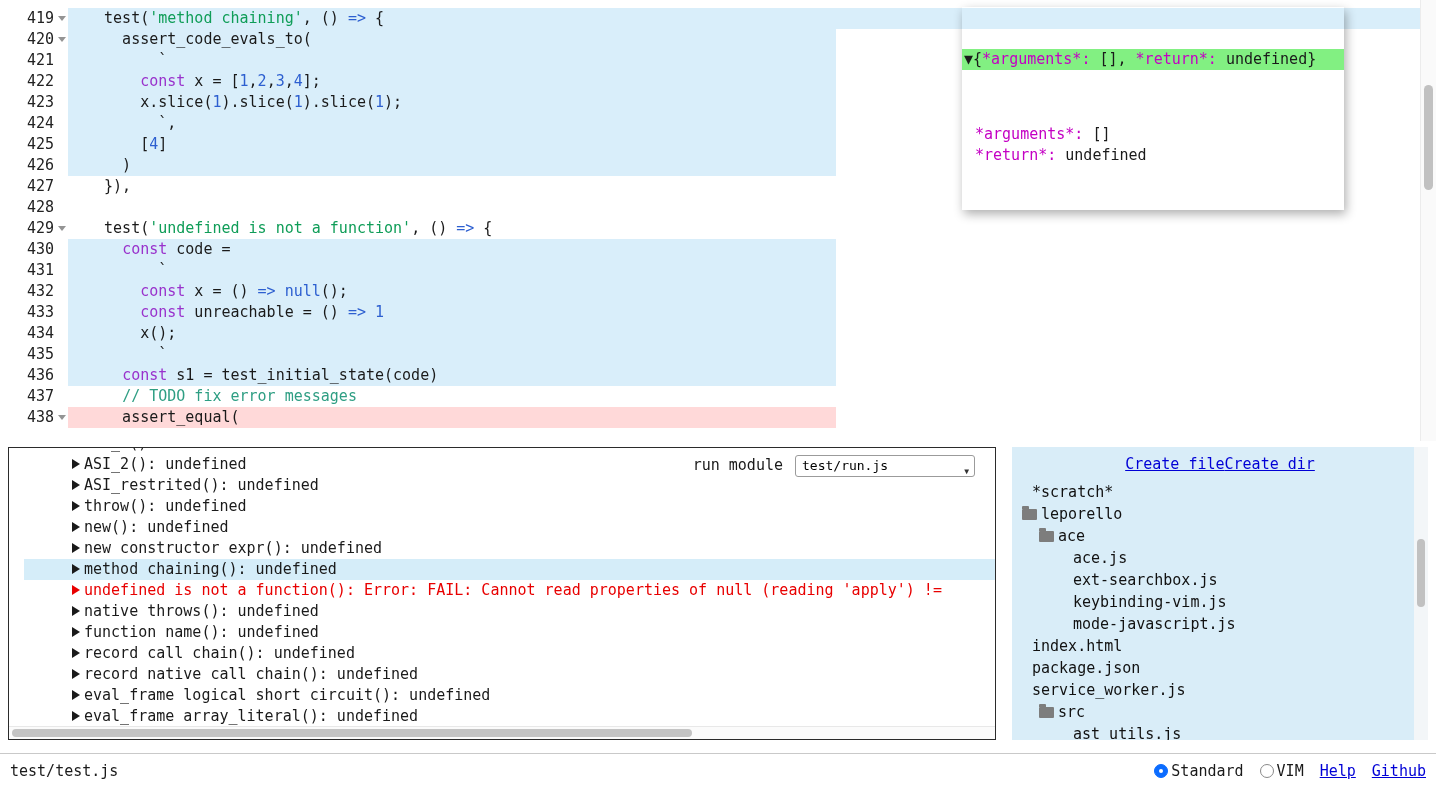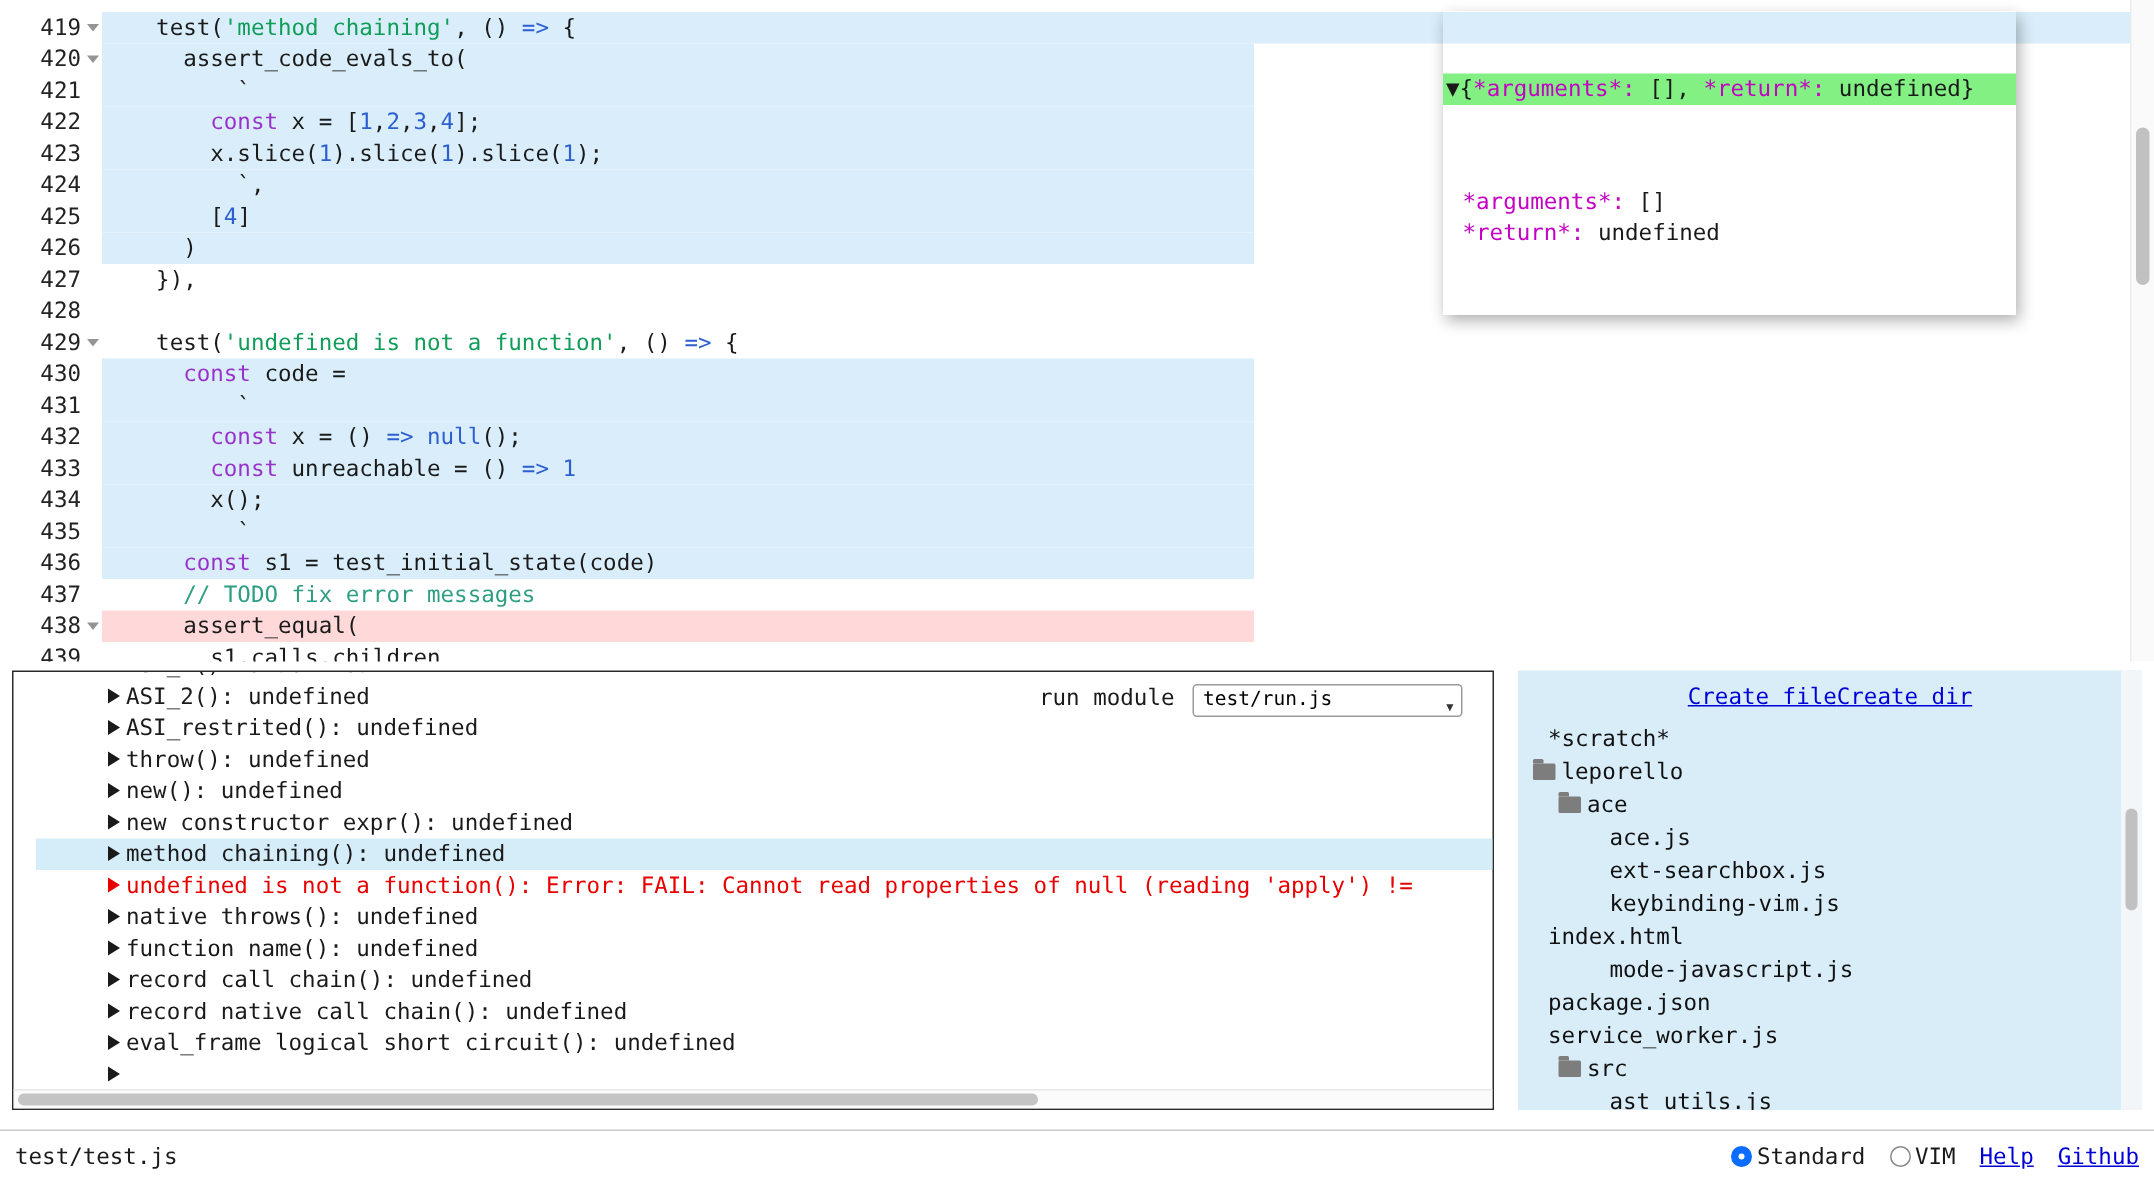--- a/index.html
+++ b/index.html
@@ -98,21 +98,20 @@
         <div class="ed-line"><div class="gutter"><span>429</span><span class="fold"></span></div><div class="code"><span class="tok-p">  test(</span><span class="tok-s">'undefined is not a function'</span><span class="tok-p">, () </span><span class="tok-b">=&gt;</span><span class="tok-p"> {</span></div></div>
         <div class="ed-line"><div class="gutter"><span>430</span></div><div class="code"><span class="hl hl-blue"></span><span class="tok-p">    </span><span class="tok-k">const</span><span class="tok-p"> code =</span></div></div>
         <div class="ed-line"><div class="gutter"><span>431</span></div><div class="code"><span class="hl hl-blue"></span><span class="tok-p">        `</span></div></div>
         <div class="ed-line"><div class="gutter"><span>432</span></div><div class="code"><span class="hl hl-blue"></span><span class="tok-p">      </span><span class="tok-k">const</span><span class="tok-p"> x = () </span><span class="tok-b">=&gt;</span><span class="tok-p"> </span><span class="tok-b">null</span><span class="tok-p">();</span></div></div>
         <div class="ed-line"><div class="gutter"><span>433</span></div><div class="code"><span class="hl hl-blue"></span><span class="tok-p">      </span><span class="tok-k">const</span><span class="tok-p"> unreachable = () </span><span class="tok-b">=&gt;</span><span class="tok-p"> </span><span class="tok-b">1</span></div></div>
         <div class="ed-line"><div class="gutter"><span>434</span></div><div class="code"><span class="hl hl-blue"></span><span class="tok-p">      x();</span></div></div>
         <div class="ed-line"><div class="gutter"><span>435</span></div><div class="code"><span class="hl hl-blue"></span><span class="tok-p">        `</span></div></div>
         <div class="ed-line"><div class="gutter"><span>436</span></div><div class="code"><span class="hl hl-blue"></span><span class="tok-p">    </span><span class="tok-k">const</span><span class="tok-p"> s1 = test_initial_state(code)</span></div></div>
         <div class="ed-line"><div class="gutter"><span>437</span></div><div class="code"><span class="tok-p">    </span><span class="tok-c">// TODO fix error messages</span></div></div>
         <div class="ed-line"><div class="gutter"><span>438</span><span class="fold"></span></div><div class="code"><span class="hl hl-pink"></span><span class="tok-p">    assert_equal(</span></div></div>
-        <div class="ed-line"><div class="gutter"><span>439</span></div><div class="code"><span class="tok-p">      s1.calls.children</span></div></div>
       </div>
     <div class="tooltip">
       <div class="tt-header"><span class="tok-p">▼{</span><span class="tok-m">*arguments*:</span><span class="tok-p"> [], </span><span class="tok-m">*return*:</span><span class="tok-p"> undefined</span><span class="tok-p">}</span></div>
       <div class="tt-body"><div class="tt-row"><span class="tok-m">*arguments*:</span><span class="tok-p"> []</span></div><div class="tt-row"><span class="tok-m">*return*:</span><span class="tok-p"> undefined</span></div></div>
     </div>
     <div class="ed-scrollbar">
       <div class="ed-thumb"></div>
     </div>
   </div>
 
@@ -124,21 +123,21 @@
         <div class="res-item"><span class="tri"></span><span>throw(): undefined</span></div>
         <div class="res-item"><span class="tri"></span><span>new(): undefined</span></div>
         <div class="res-item"><span class="tri"></span><span>new constructor expr(): undefined</span></div>
         <div class="res-item selected"><span class="tri"></span><span>method chaining(): undefined</span></div>
         <div class="res-item error"><span class="tri"></span><span>undefined is not a function(): Error: FAIL: Cannot read properties of null (reading 'apply') !=</span></div>
         <div class="res-item"><span class="tri"></span><span>native throws(): undefined</span></div>
         <div class="res-item"><span class="tri"></span><span>function name(): undefined</span></div>
         <div class="res-item"><span class="tri"></span><span>record call chain(): undefined</span></div>
         <div class="res-item"><span class="tri"></span><span>record native call chain(): undefined</span></div>
         <div class="res-item"><span class="tri"></span><span>eval_frame logical short circuit(): undefined</span></div>
-        <div class="res-item"><span class="tri"></span></div>
+        <div class="res-item"><span class="tri"></span><span>eval_frame array_literal(): undefined</span></div>
       </div>
     <div class="res-header">
       <span>run module</span>
       <span class="select-wrap">
         <select><option>test/run.js</option></select>
       </span>
     </div>
     <div class="res-hscroll">
       <div class="res-hthumb"></div>
     </div>
@@ -149,22 +148,22 @@
       <a href="#">Create file</a>
       <a href="#">Create dir</a>
     </div>
     <div>
         <div class="file-row fd2"><span>*scratch*</span></div>
         <div class="file-row fd0"><span class="folder-ic"></span><span>leporello</span></div>
         <div class="file-row fd1"><span class="folder-ic"></span><span>ace</span></div>
         <div class="file-row fd3"><span>ace.js</span></div>
         <div class="file-row fd3"><span>ext-searchbox.js</span></div>
         <div class="file-row fd3"><span>keybinding-vim.js</span></div>
+        <div class="file-row fd3"><span>mode-javascript.js</span></div>
         <div class="file-row fd2"><span>index.html</span></div>
-        <div class="file-row fd3"><span>mode-javascript.js</span></div>
         <div class="file-row fd2"><span>package.json</span></div>
         <div class="file-row fd2"><span>service_worker.js</span></div>
         <div class="file-row fd1"><span class="folder-ic"></span><span>src</span></div>
         <div class="file-row fd3"><span>ast_utils.js</span></div>
       </div>
     <div class="files-vscroll">
       <div class="files-vthumb"></div>
     </div>
   </div>
 

